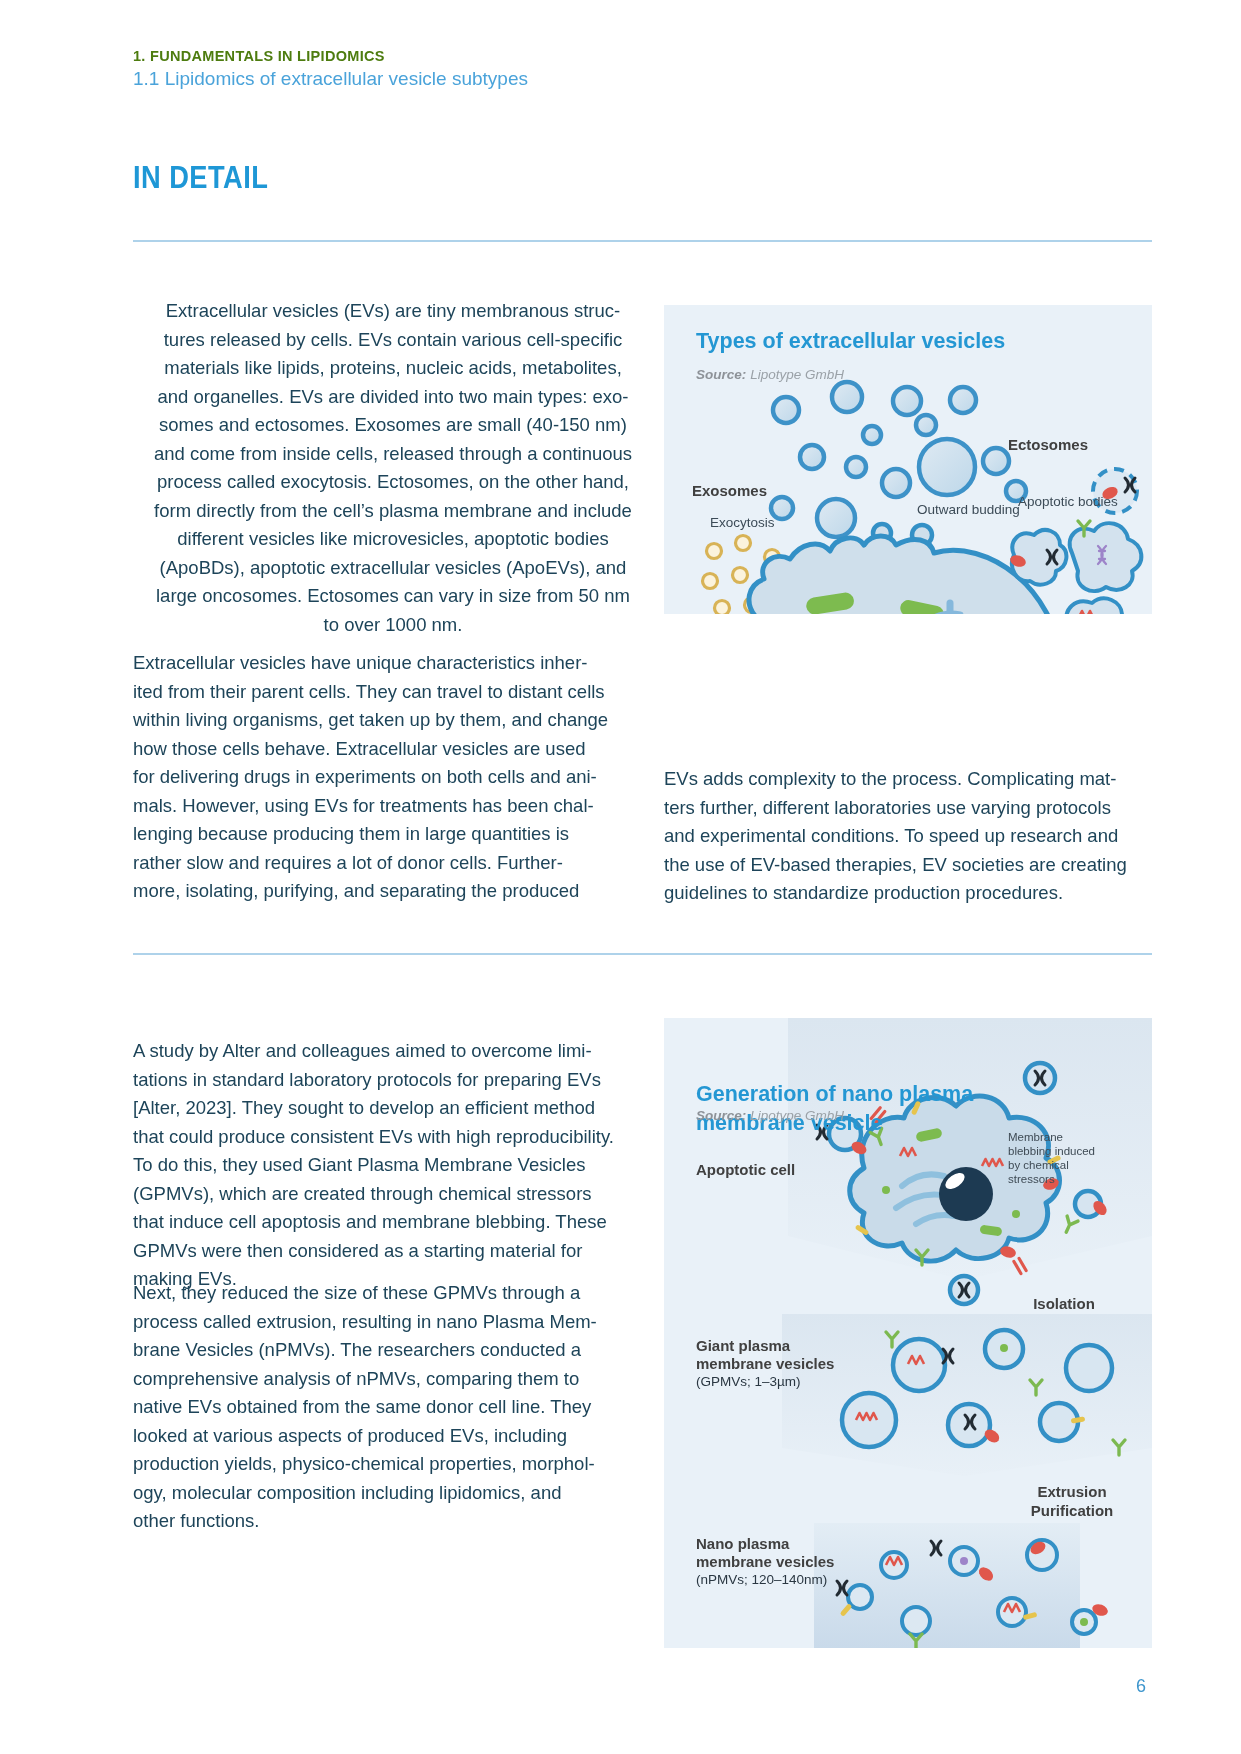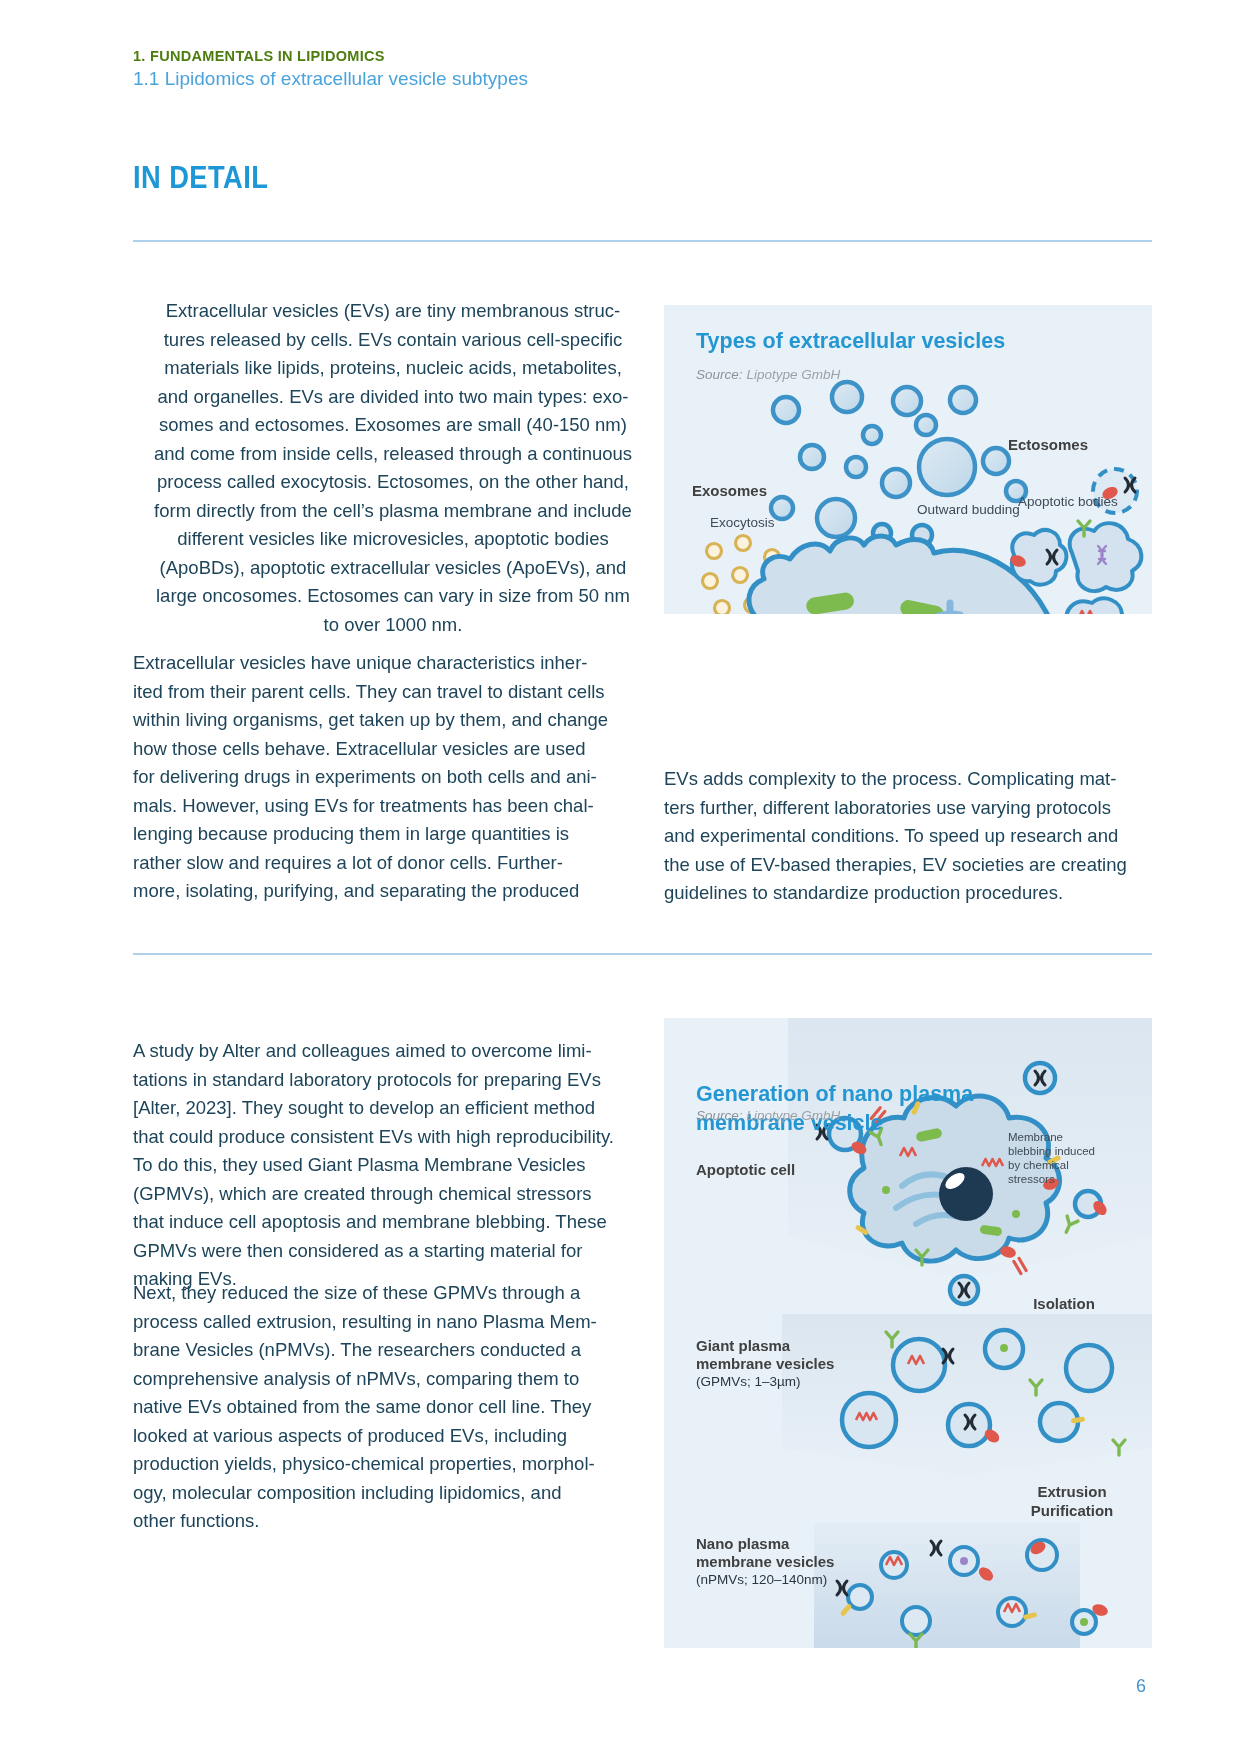--- a/index.html
+++ b/index.html
@@ -23,21 +23,21 @@
 
   .figure{position:absolute;left:664px;width:488px;background:#e9f1f8;overflow:hidden;}
   .fig1{top:305px;height:309px;}
   .fig2{top:1018px;height:630px;}
   .figure svg{position:absolute;left:0;top:0;}
   .fig-title{position:absolute;left:32px;top:22px;margin:0;font-size:21.5px;line-height:29px;
              font-weight:bold;color:#2497d3;}
   .fig2 .fig-title{top:26px;width:300px;margin-top:36px;}
   .fig-source{position:absolute;left:32px;font-size:13.5px;font-style:italic;color:#9aa1a7;}
   .fig1 .fig-source{top:62px;} .fig2 .fig-source{top:90px;}
-  .src-label{font-weight:normal;color:#8d9298;margin-right:4px;}
+  .src-label{font-weight:bold;color:#8d9298;margin-right:4px;}
 
   .fig-label{position:absolute;color:#404040;white-space:pre-line;}
   .lbl-bold{font-weight:bold;font-size:15px;}
   .lbl-reg{font-size:13.5px;color:#3c4b57;}
   .lbl-small{font-size:11.5px;line-height:14px;color:#3f4b55;}
   .center{text-align:center;}
 
   
   .l-exosomes{left:28px;top:177px;}
   .l-exocytosis{left:46px;top:210px;}

